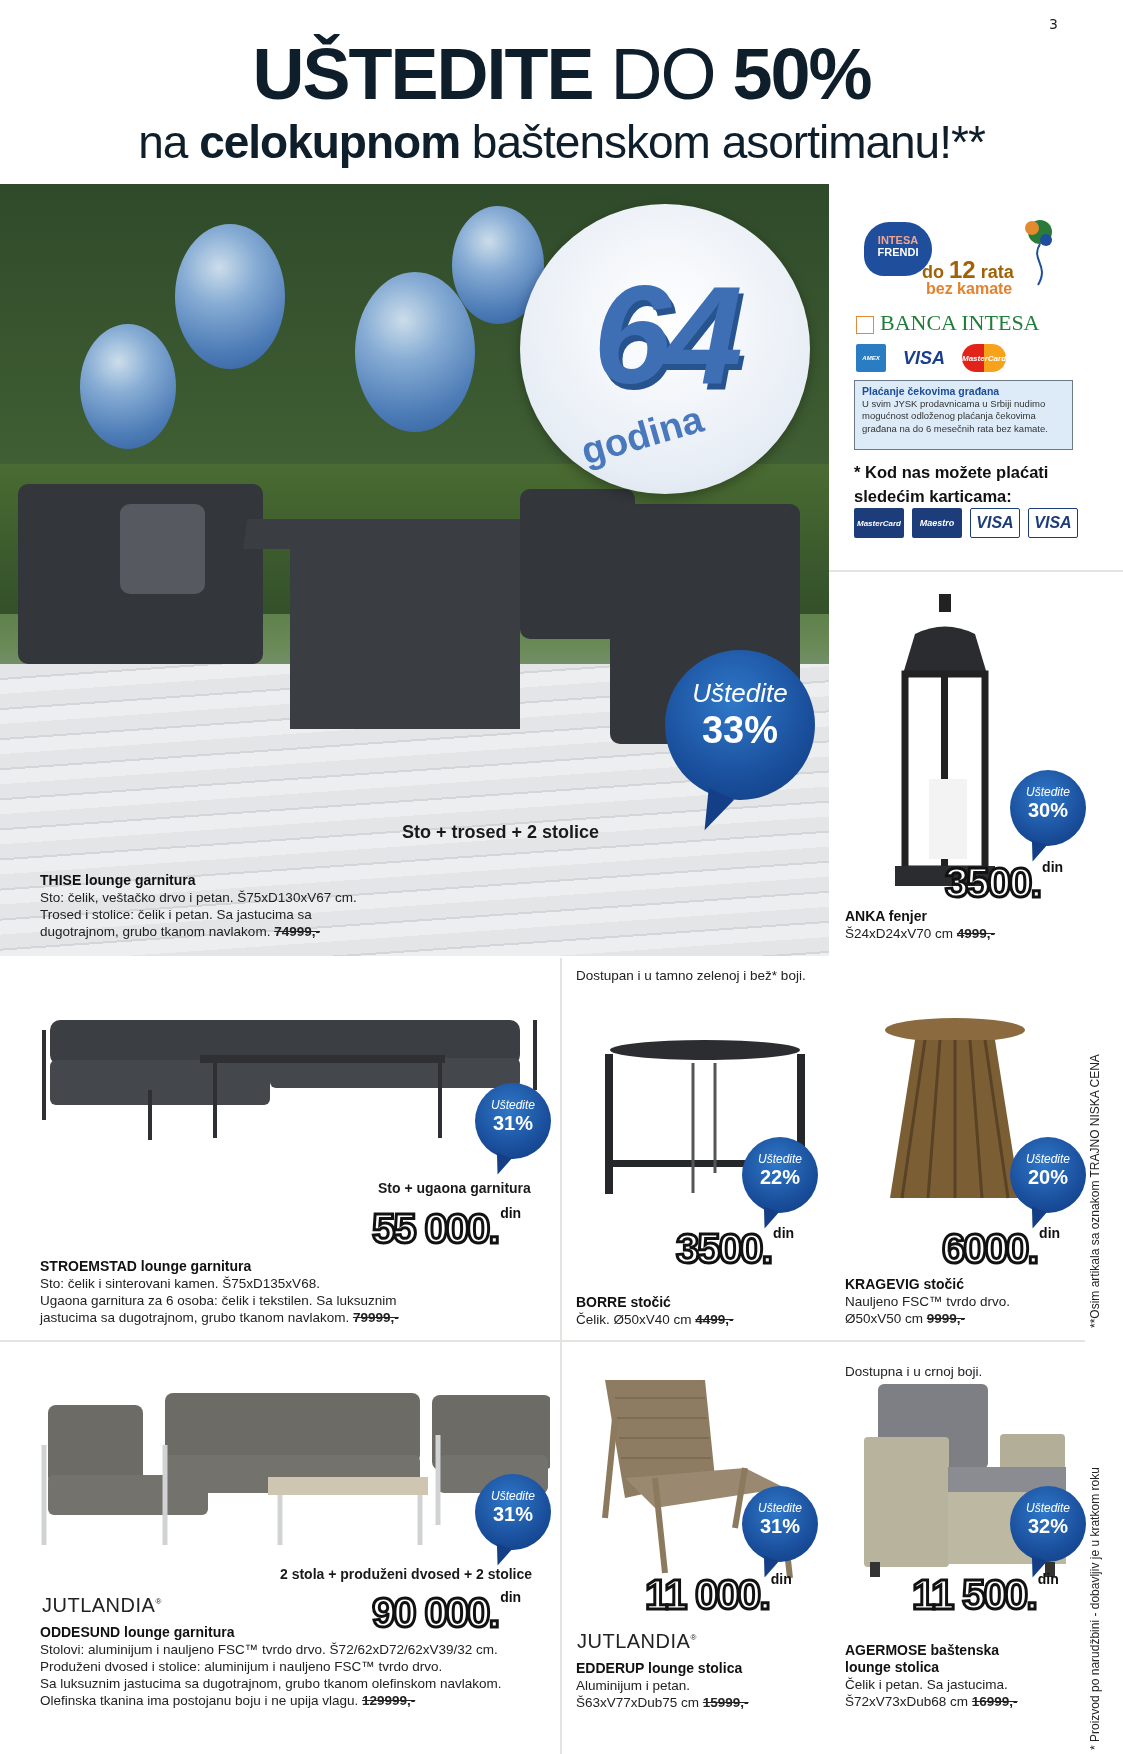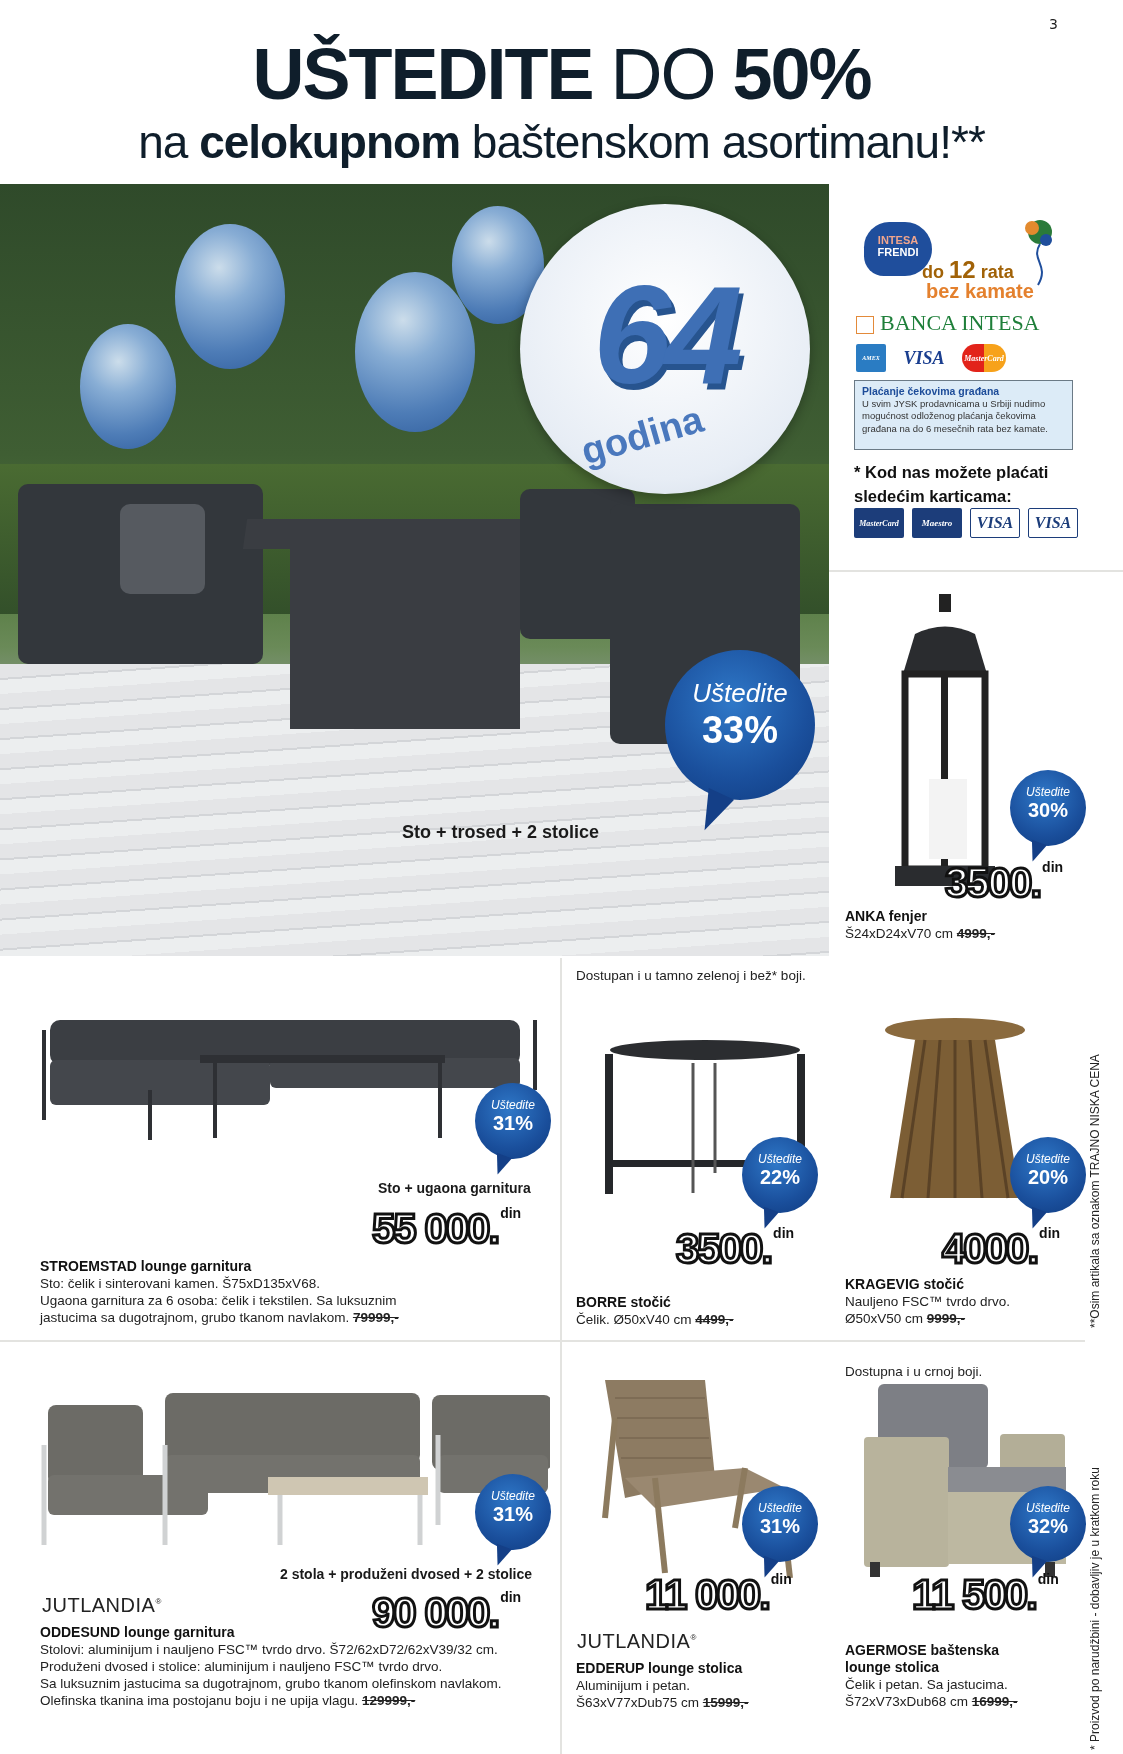--- a/index.html
+++ b/index.html
@@ -42,24 +42,24 @@
 .note{font-family:"Liberation Sans",sans-serif;font-size:13.5px;color:#222;white-space:nowrap}
 .brand{font-family:"Liberation Sans",sans-serif;font-size:20px;color:#222;letter-spacing:.5px}
 .brand sup{font-size:8px}
 .hline{height:2px;background:#e3e3e0}
 .vline{width:2px;background:#e3e3e0}
 
 .frendi{left:864px;top:222px;width:68px;height:54px;border-radius:28px 30px 30px 22px;background:#1f4e9c;color:#fff;font-family:"Liberation Sans",sans-serif;font-size:11px;text-align:center;line-height:12px;padding-top:12px;font-weight:700}
 .frendi span{color:#f0a58d;display:block}
 .rata{left:922px;top:256px;font-family:"Liberation Sans",sans-serif;font-weight:700;font-size:18px;color:#a16207}
 .rata b{font-size:24px}
-.kamate{left:926px;top:280px;font-family:"Liberation Sans",sans-serif;font-weight:700;font-size:20px;color:#e4812e}
+.kamate{left:926px;top:280px;font-family:"Liberation Sans",sans-serif;font-weight:700;font-size:16px;color:#e4812e}
 .banca{left:856px;top:310px;font-family:"Liberation Serif",serif;font-size:22px;color:#1f7f3a}
 .banca i{display:inline-block;width:18px;height:18px;border:1px solid #e38a3a;vertical-align:middle;margin-right:6px}
-.card{display:inline-flex;align-items:center;justify-content:center;font-family:Liberation Serif, serif;font-weight:700;font-style:italic;border-radius:2px}
+.card{display:inline-flex;align-items:center;justify-content:center;font-family:Liberation Sans, sans-serif;font-weight:700;font-style:italic;border-radius:2px}
 .chek{left:854px;top:380px;width:219px;height:70px;background:#dcebf7;border:1px solid #6b7a86;padding:4px 7px;font-family:"Liberation Sans",sans-serif;font-size:9.5px;line-height:12.5px;color:#333}
 .chek b{color:#1d4c99;font-size:10.5px;display:block}
 .kod{left:854px;top:460px;font-family:"Liberation Sans",sans-serif;font-weight:900;font-size:16.5px;line-height:24px;color:#111}
 .side{font-family:"Liberation Sans",sans-serif;font-size:12px;color:#222;white-space:nowrap;transform-origin:left top;transform:rotate(-90deg)}
 </style>
 </head>
 <body>
 
 <div class="abs pagenum">3</div>
 
@@ -91,20 +91,26 @@
     <div class="god">godina</div>
   </div>
 
   <div class="abs saving sv-lg" style="left:665px;top:466px">
     <span class="t">Uštedite</span>
     <span class="p">33%</span>
   </div>
 
   <div class="abs combo" style="left:402px;top:638px;font-size:18px">Sto + trosed + 2 stolice</div>
 
+  <div class="abs" style="left:40px;top:688px">
+    <div class="pname">THISE lounge garnitura</div>
+    <div class="pdesc">Sto: čelik, veštačko drvo i petan. Š75xD130xV67 cm.</div>
+    <div class="pdesc">Trosed i stolice: čelik i petan. Sa jastucima sa</div>
+    <div class="pdesc"><span>dugotrajnom, grubo tkanom navlakom. </span><span class="old">74999,-</span></div>
+  </div>
 </div>
 
 <div class="abs frendi">
     <span>INTESA</span>
     <span style="color:#fff">FRENDI</span>
   </div>
 <div class="abs" style="left:1010px;top:210px;width:50px;height:80px">
   <svg width="50" height="80">
       <circle cx="30" cy="22" r="12" fill="#2a7a3a"></circle>
       <circle cx="22" cy="18" r="7" fill="#e38a2e"></circle>
@@ -213,21 +219,21 @@
         <line x1="75" y1="22" x2="75" y2="180"></line>
         <line x1="90" y1="22" x2="102" y2="180"></line>
         <line x1="105" y1="22" x2="128" y2="180"></line>
       </g>
     </svg>
 </div>
 <div class="abs saving sv-sm" style="left:1010px;top:1137px">
     <span class="t">Uštedite</span>
     <span class="p">20%</span>
   </div>
-<div class="abs price" style="left:942px;top:1228px;font-size:42px"><span>4000.</span><span class="din">din</span></div>
+<div class="abs price" style="left:942px;top:1228px;font-size:42px"><span>6000.</span><span class="din">din</span></div>
 <div class="abs" style="left:845px;top:1276px">
   <div class="pname">KRAGEVIG stočić</div>
   <div class="pdesc">Nauljeno FSC™ tvrdo drvo.</div>
   <div class="pdesc"><span>Ø50xV50 cm </span><span class="old">9999,-</span></div>
 </div>
 
 <div class="abs" style="left:40px;top:1385px;width:510px;height:160px">
   <svg width="510" height="160" viewBox="0 0 510 160">
       <rect x="8" y="20" width="95" height="80" rx="8" fill="#6c6b66"></rect>
       <rect x="8" y="90" width="160" height="40" rx="6" fill="#73726d"></rect>

